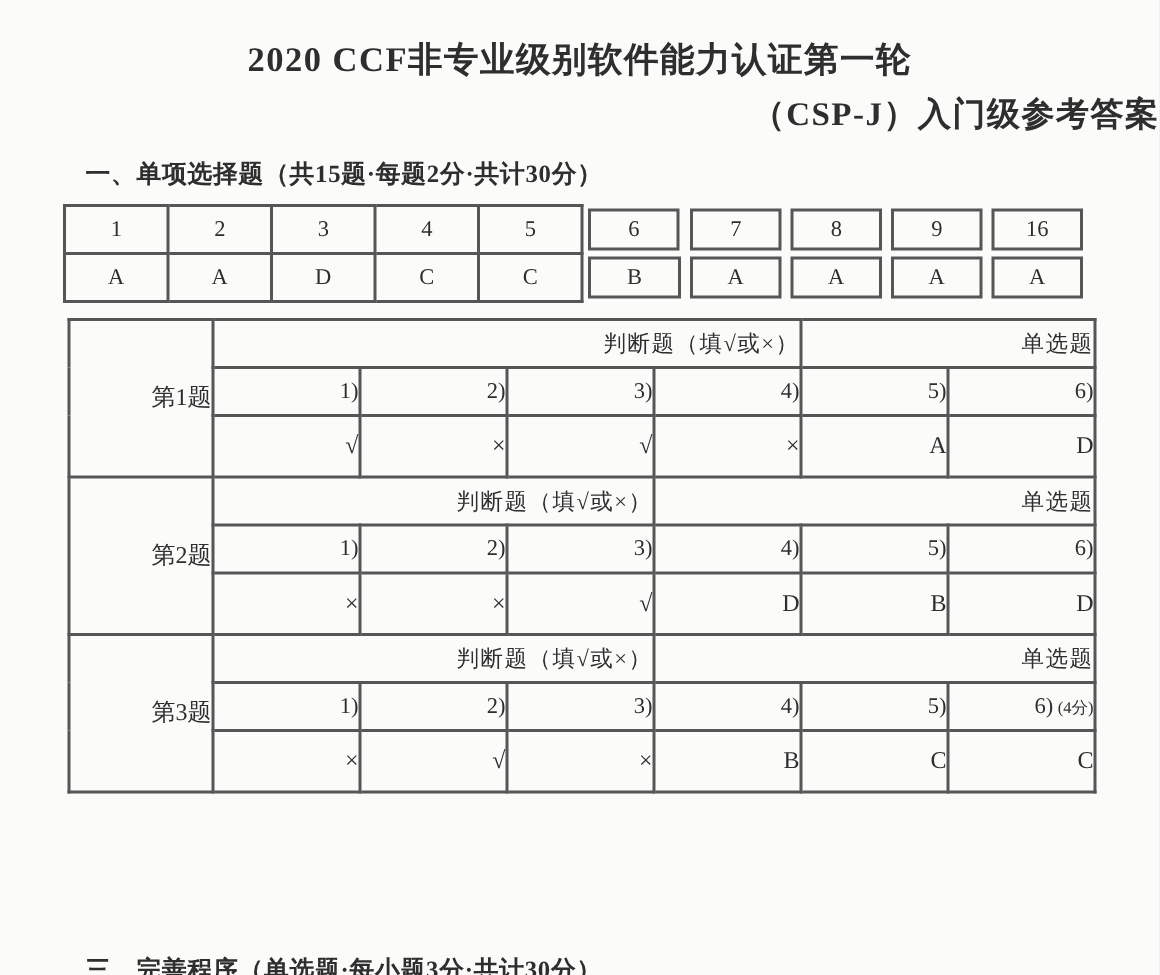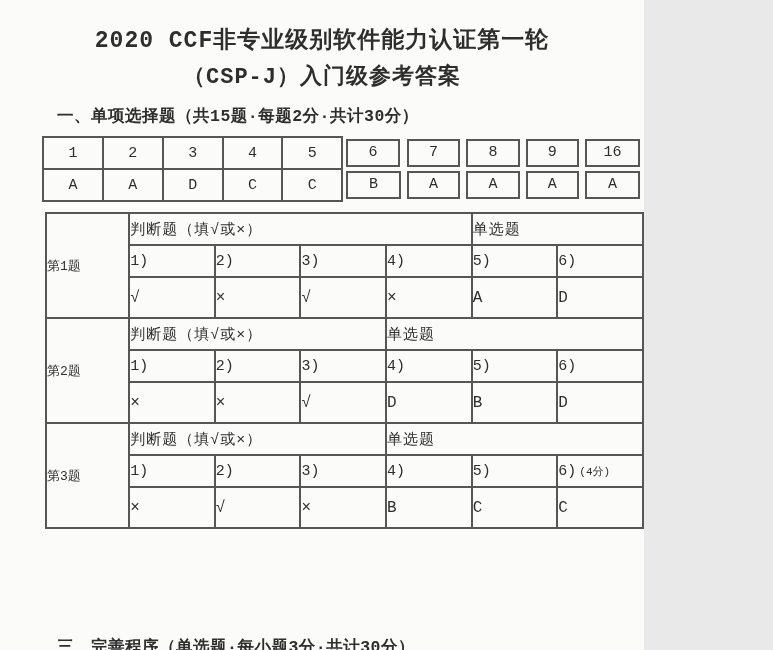--- a/index.html
+++ b/index.html
@@ -1,33 +1,33 @@
 <!DOCTYPE html>
 <html><head>
 <meta charset="utf-8">
 <style>
   html,body{margin:0;padding:0;background:#e9e9e9;}
   .page{
-    width:644px;height:650px;background:#fbfbfa;overflow:hidden;position:relative;
-    font-family:Liberation Mono, monospace;color:#2e2e2e;box-sizing:border-box;
+    width:773px;height:650px;background:#fbfbfa;overflow:hidden;position:relative;
+    font-family:Liberation Serif, serif;color:#2e2e2e;box-sizing:border-box;
   }
   .titles{text-align:center;padding-top:24px;}
   .t-l1{font-size:23px;font-weight:bold;letter-spacing:1px;}
-  .t-l2{font-size:22px;font-weight:bold;margin-top:6px;letter-spacing:1px;}
+  .t-l2{font-size:22px;font-weight:bold;margin-top:6px;letter-spacing:1px;text-align:right;}
   .sec-h{font-size:16.5px;font-weight:bold;margin:14px 12px 0 57px;letter-spacing:.5px;white-space:nowrap;}
   table{border-collapse:collapse;}
   
   .t1{margin:9px 0 0 42px;}
   .t1 td{border:2px solid #565656;width:67px;height:30px;text-align:center;font-size:15px;padding:0;}
   .t1 td.g{border:none;}
   .t1 .box{border:2px solid #565656;margin:2px 3px;height:24px;line-height:24px;}
   
   .t2{margin:10px 0 0 45px;}
-  .t2 td{border:2px solid #565656;text-align:left;font-size:15px;padding:0;}
-  .t2 .lbl{width:94px;font-size:13px;}
+  .t2 td{border:2px solid #565656;text-align:right;font-size:15px;padding:0;}
+  .t2 .lbl{width:94px;font-size:16px;}
   .t2 .hdr{height:30px;letter-spacing:1px;}
   .t2 .sub{height:30px;width:96px;}
   .t2 .ans{height:39px;font-size:16px;}
   .note{font-size:11px;margin-left:3px;}
   .sec3{position:absolute;left:57px;top:636px;margin:0;}
 </style>
 </head>
 <body>
 
 <div class="page">

